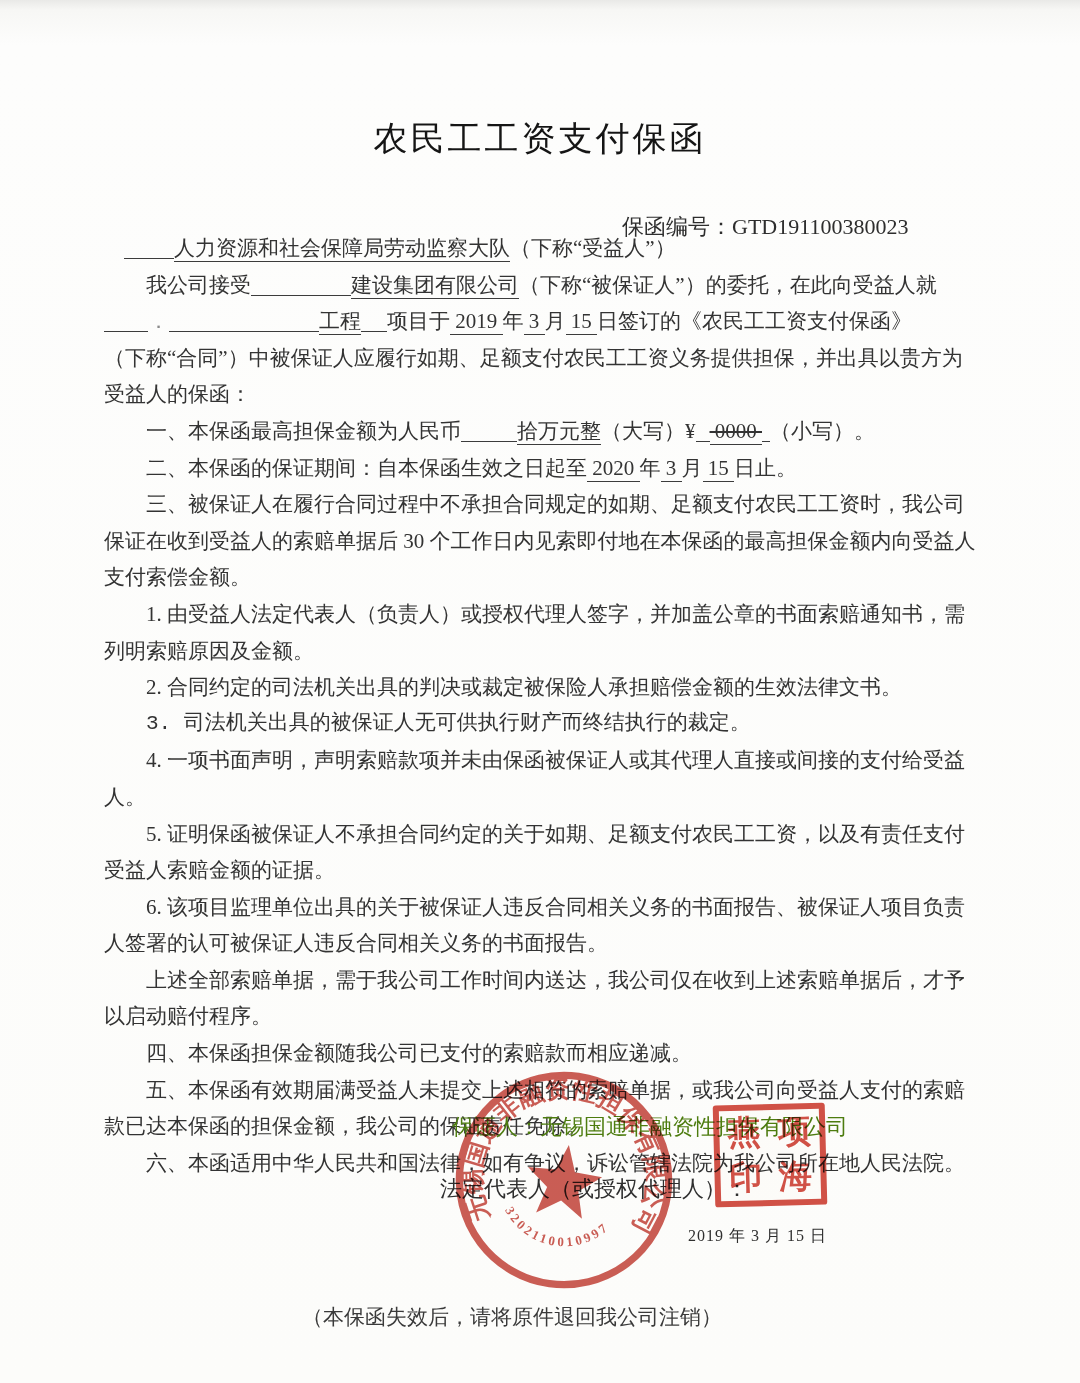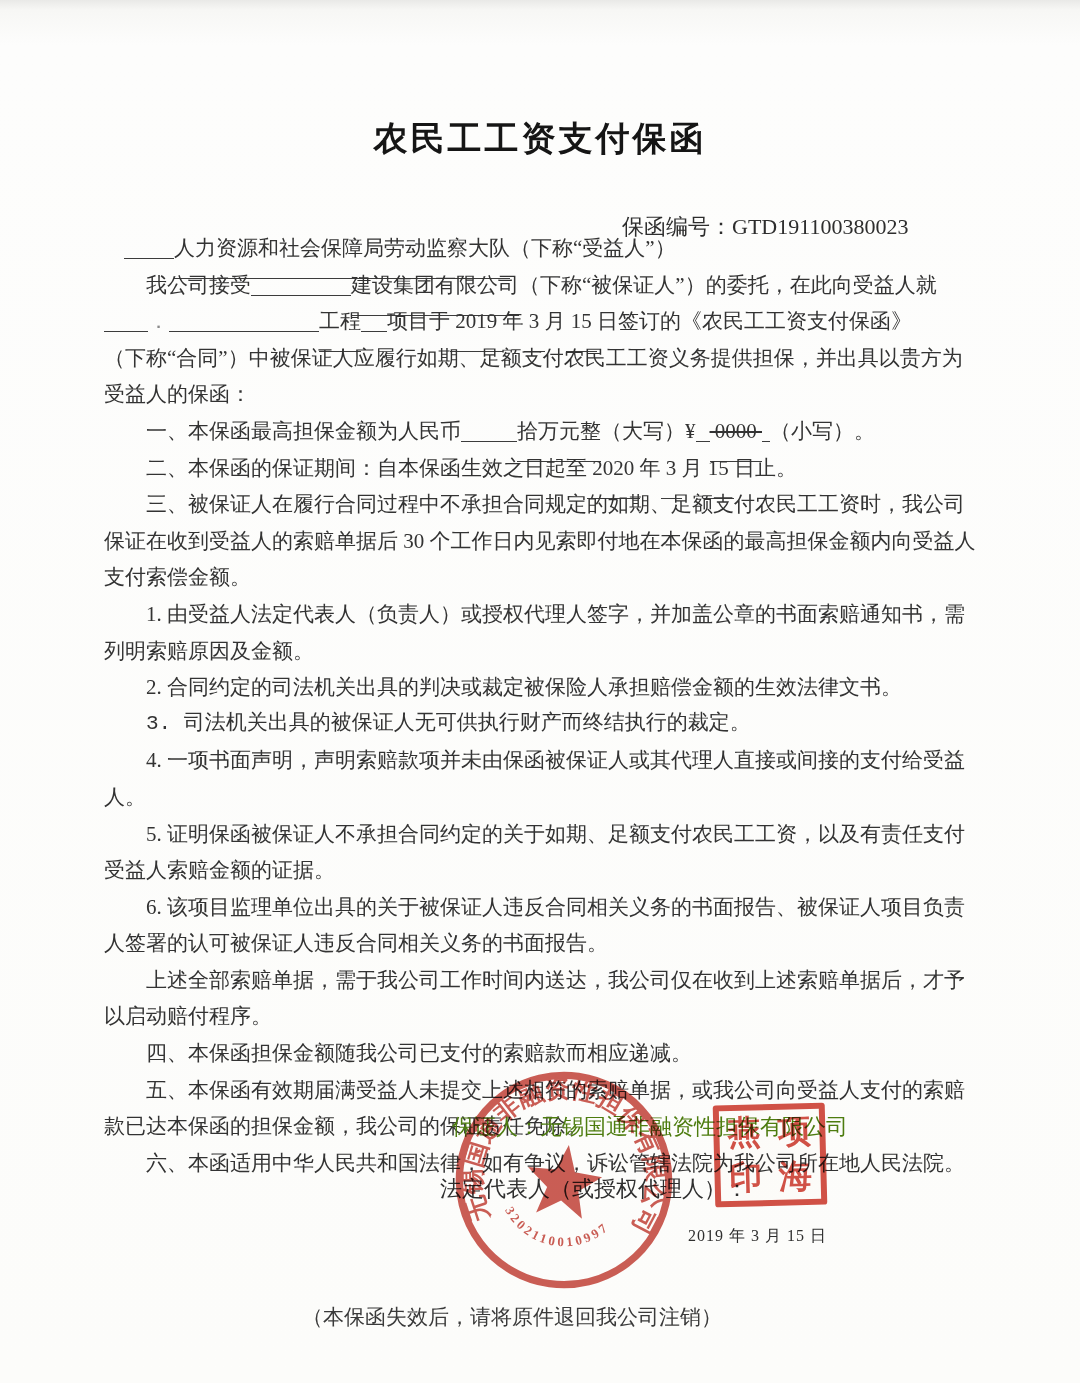--- a/index.html
+++ b/index.html
@@ -6,30 +6,30 @@
   body{
     width:1080px;height:1383px;position:relative;overflow:hidden;
     background:#fdfdfc;
     font-family:"Liberation Serif","DejaVu Serif",serif;
     color:#343434;
   }
   .page-bg{position:absolute;inset:0;
     background:linear-gradient(180deg,#e9e9e7 0px,#f7f7f5 10px,#fdfdfc 45px,#fcfcfa 100%);}
   .title{
     position:absolute;top:116px;left:0;width:100%;text-align:center;
-    font-size:34px;font-weight:bold;color:#151515;letter-spacing:3px;
+    font-size:34px;font-weight:normal;color:#151515;letter-spacing:3px;
   }
   .ref{position:absolute;top:212px;left:622px;font-size:22px;color:#2d2d2d;white-space:nowrap;}
   .doc-body{
     position:absolute;top:230px;left:104px;width:878px;
     font-size:21px;line-height:36.6px;color:#333;
   }
   .doc-body p{margin:0;padding:0;}
-  .u{border-bottom:1.6px solid #3c3c3c;padding-bottom:18px;}
-  .su{border-bottom:1.6px solid #3c3c3c;text-decoration:line-through;padding-bottom:18px;}
+  .u{border-bottom:1.6px solid #3c3c3c;padding-bottom:1px;}
+  .su{border-bottom:1.6px solid #3c3c3c;text-decoration:line-through;padding-bottom:1px;}
   .blank{display:inline-block;border-bottom:1.6px solid #3c3c3c;height:1em;vertical-align:-4px;}
   .dim{color:#8a8a8a;}
   .sig-line1{position:absolute;top:1112px;left:440px;font-size:22px;color:#4d7c0f;white-space:nowrap;margin-left:12px;}
   .sig-line2{position:absolute;top:1174px;left:440px;font-size:22px;color:#2f2f2f;white-space:nowrap;}
   .sig-date{position:absolute;top:1226px;left:688px;font-size:16px;color:#2f2f2f;letter-spacing:1px;white-space:nowrap;}
   .footer-note{position:absolute;top:1303px;left:302px;font-size:21px;color:#3a3a3a;white-space:nowrap;}
   .round-seal{
     position:absolute;top:1066px;left:450px;width:228px;height:228px;
     mix-blend-mode:multiply;opacity:.88;
   }

